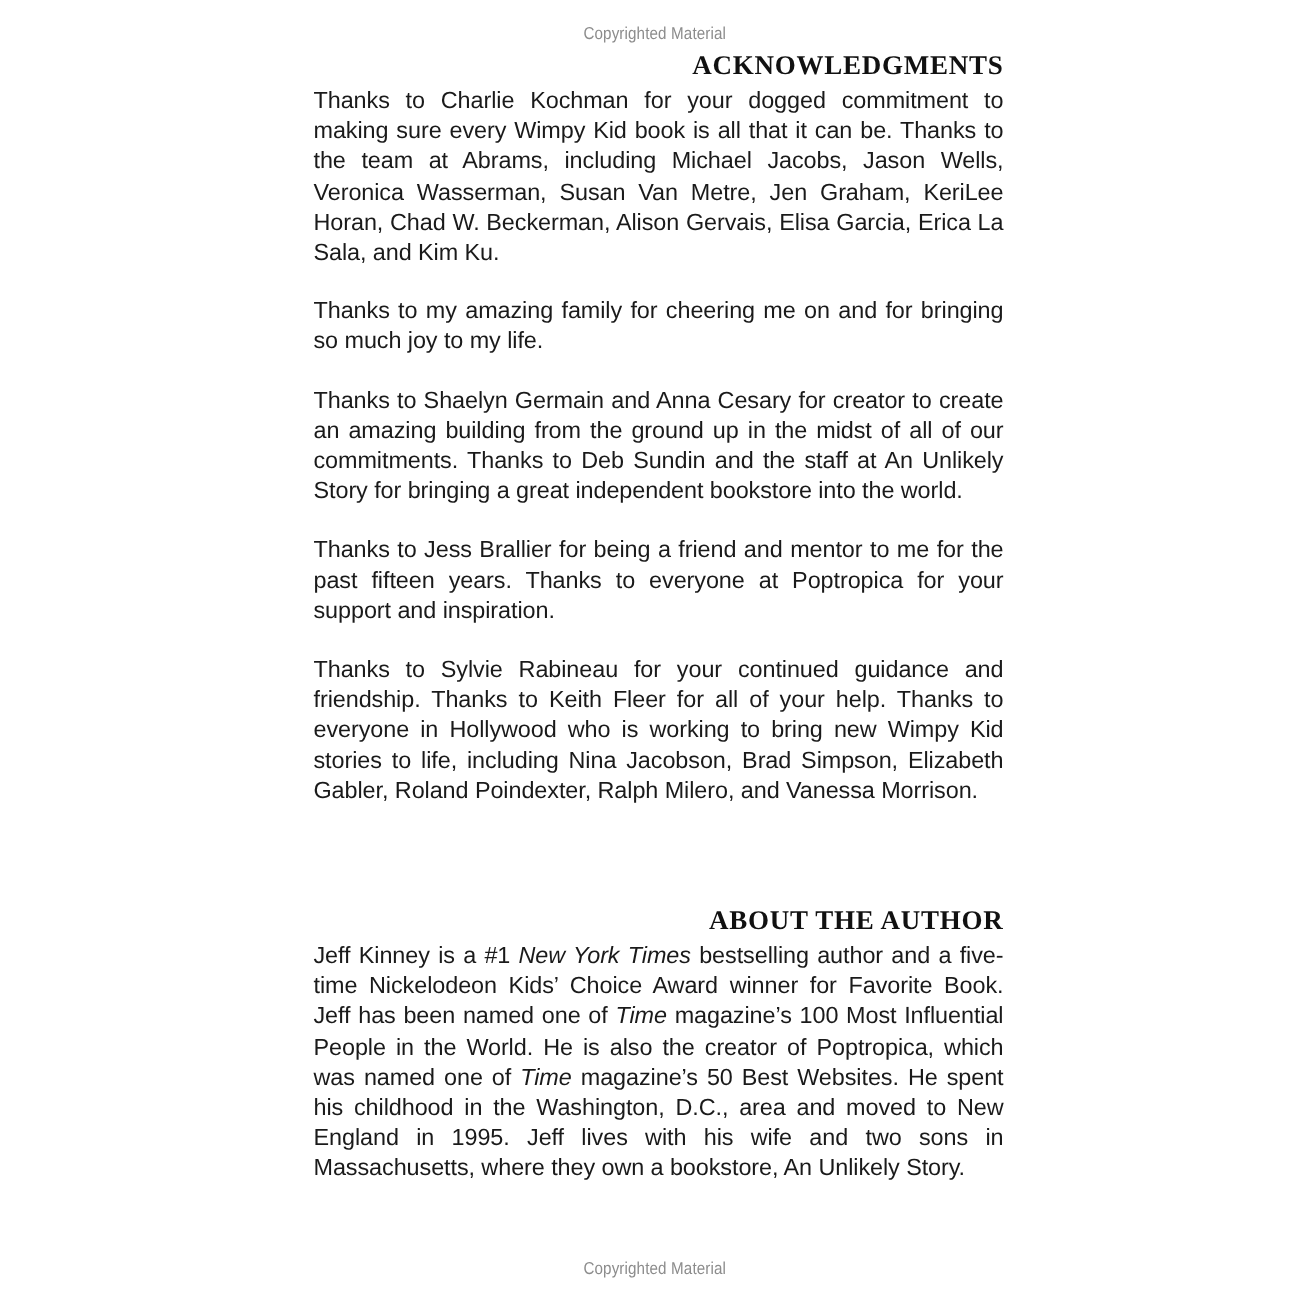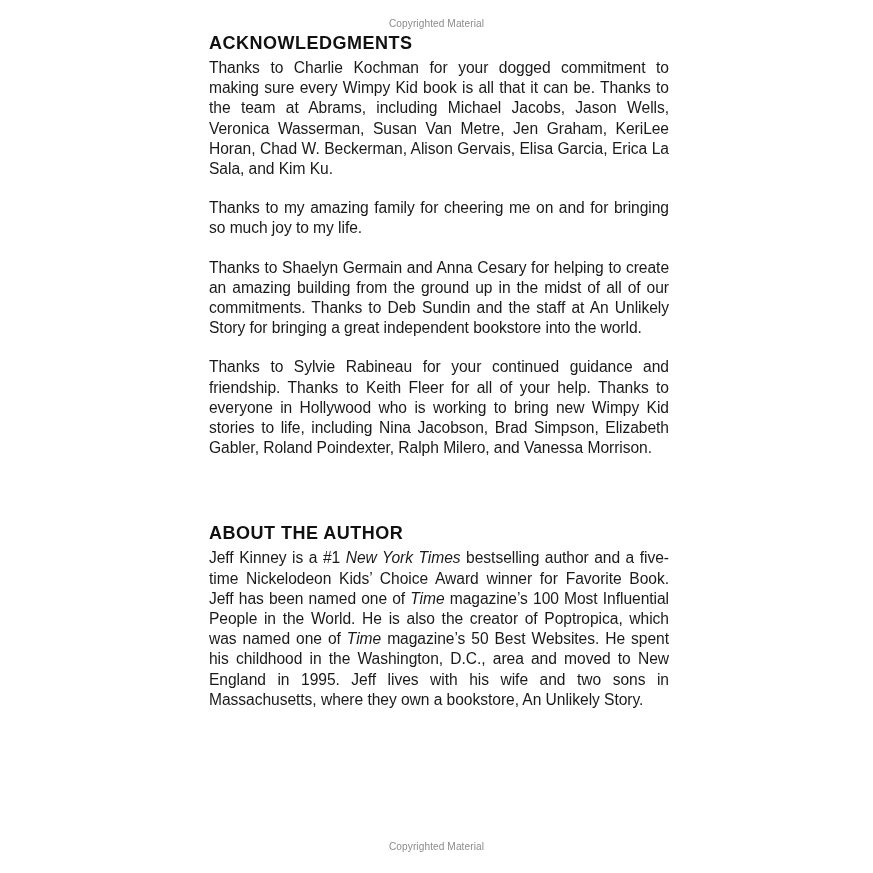--- a/index.html
+++ b/index.html
@@ -42,22 +42,22 @@
   .watermark.bottom { top: 840px; }
 
   .content {
     position: absolute;
     left: 209px;
     top: 32px;
     width: 460px;
   }
 
   .section-title {
-    text-align: left;
-    font-family: Liberation Sans, sans-serif;
+    text-align: right;
+    font-family: Liberation Serif, serif;
     font-weight: bold;
     font-size: 18px;
     letter-spacing: 0.5px;
     color: #111111;
     margin: 0 0 4px 0;
     line-height: 22px;
   }
 
   .about-title {
     margin-top: 0;
@@ -93,23 +93,24 @@
   <div class="watermark top">Copyrighted Material</div>
 
   <div class="content">
 
     <h1 class="section-title">ACKNOWLEDGMENTS</h1>
 
     <p class="body-par">Thanks to Charlie Kochman for your dogged commitment to making sure every Wimpy Kid book is all that it can be. Thanks to the team at Abrams, including Michael Jacobs, Jason Wells, Veronica Wasserman, Susan Van Metre, Jen Graham, KeriLee Horan, Chad W. Beckerman, Alison Gervais, Elisa Garcia, Erica La Sala, and Kim Ku.</p>
 
     <p class="body-par">Thanks to my amazing family for cheering me on and for bringing so much joy to my life.</p>
 
-    <p class="body-par">Thanks to Shaelyn Germain and Anna Cesary for helping to create an amazing building from the ground up in the midst of all of our commitments. Thanks to Deb Sundin and the staff at An Unlikely Story for bringing a great independent bookstore into the world.</p>
+    <p class="body-par">Thanks to Shaelyn Germain and Anna Cesary for creator to create an amazing building from the ground up in the midst of all of our commitments. Thanks to Deb Sundin and the staff at An Unlikely Story for bringing a great independent bookstore into the world.</p>
 
 
+    <p class="body-par">Thanks to Jess Brallier for being a friend and mentor to me for the past fifteen years. Thanks to everyone at Poptropica for your support and inspiration.</p>
 
     <p class="body-par">Thanks to Sylvie Rabineau for your continued guidance and friendship. Thanks to Keith Fleer for all of your help. Thanks to everyone in Hollywood who is working to bring new Wimpy Kid stories to life, including Nina Jacobson, Brad Simpson, Elizabeth Gabler, Roland Poindexter, Ralph Milero, and Vanessa Morrison.</p>
 
     <div class="section-gap"></div>
 
     <h1 class="section-title about-title">ABOUT THE AUTHOR</h1>
 
     <p class="body-par" id="author-bio"><span>Jeff Kinney is a #1 </span><em>New York Times</em><span> bestselling author and a five-time Nickelodeon Kids’ Choice Award winner for Favorite Book. Jeff has been named one of </span><em>Time</em><span> magazine’s 100 Most Influential People in the World. He is also the creator of Poptropica, which was named one of </span><em>Time</em><span> magazine’s 50 Best Websites. He spent his childhood in the Washington, D.C., area and moved to New England in 1995. Jeff lives with his wife and two sons in Massachusetts, where they own a bookstore, An Unlikely Story.</span></p>
 
   </div>

